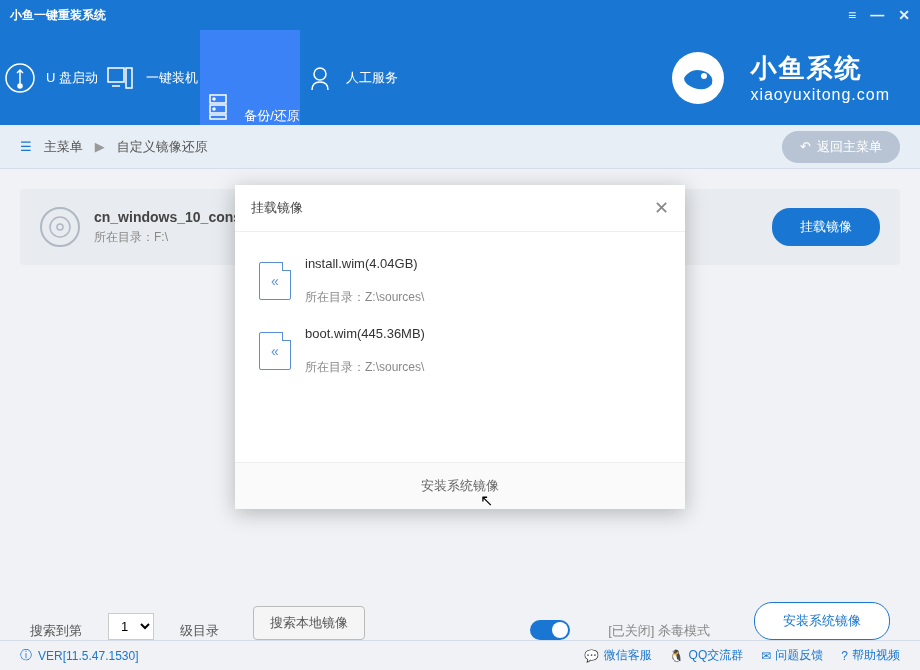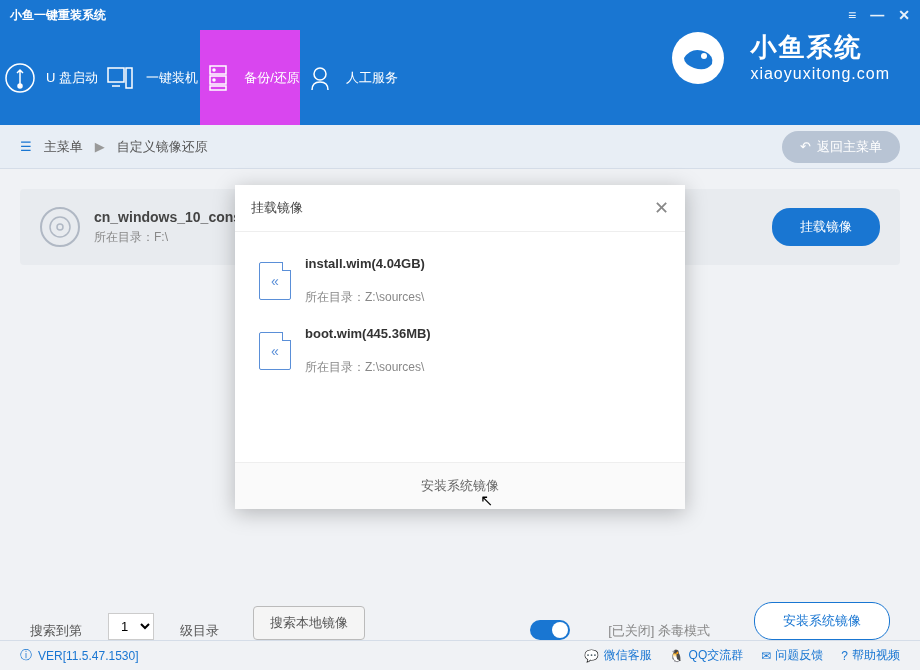--- a/index.html
+++ b/index.html
@@ -4,23 +4,23 @@
 <style>
 * { margin: 0; padding: 0; box-sizing: border-box; font-family: "Microsoft YaHei", sans-serif; }
 body { width: 920px; height: 670px; background: #f0f2f5; overflow: hidden; position: relative; }
 
 .titlebar { height: 30px; background: #1976d2; display: flex; align-items: center; padding: 0 10px; color: #fff; font-size: 12px; font-weight: bold; }
 .titlebar-controls { margin-left: auto; display: flex; gap: 14px; align-items: center; }
 .titlebar-controls span { cursor: pointer; font-size: 14px; opacity: 0.9; }
 
 .nav { height: 95px; background: #1976d2; display: flex; align-items: stretch; }
 .nav-item { width: 100px; display: flex; flex-direction: row; align-items: center; justify-content: center; color: #fff; font-size: 13px; cursor: pointer; gap: 8px; }
-.nav-item.active { background: #d946ef; }
+.nav-item.active { background: #3b82f6; align-items: flex-end; }
 .nav-icon { width: 36px; height: 36px; display: flex; align-items: center; justify-content: center; }
-.brand { margin-left: auto; display: flex; padding-right: 30px; color: #fff; gap: 24px; }
+.brand { margin-left: auto; display: flex; align-items: center; padding-right: 30px; color: #fff; gap: 24px; }
 .brand-text { display: flex; flex-direction: column; }
 .brand-title { font-size: 26px; font-weight: bold; letter-spacing: 2px; }
 .brand-sub { font-size: 16px; letter-spacing: 1px; }
 
 .breadcrumb-bar { height: 44px; background: #e8eef5; border-bottom: 1px solid #d5dde8; display: flex; align-items: center; padding: 0 20px; }
 .breadcrumb { display: flex; align-items: center; gap: 12px; font-size: 13px; color: #555; }
 .bc-arrow { color: #999; }
 .return-btn { margin-left: auto; background: #b8c4d4; color: #fff; border: none; border-radius: 16px; padding: 7px 18px; font-size: 13px; display: flex; align-items: center; gap: 6px; cursor: pointer; }
 
 .content { padding: 20px; position: relative; }
@@ -44,21 +44,21 @@
 
 .modal-overlay { position: absolute; top: 169px; left: 0; right: 0; bottom: 30px; display: flex; justify-content: center; align-items: flex-start; }
 .modal { width: 450px; background: #fff; box-shadow: 0 4px 20px rgba(0,0,0,0.25); margin-top: 16px; }
 .modal-header { padding: 12px 16px; display: flex; align-items: center; font-size: 13px; color: #444; border-bottom: 1px solid #eee; }
 .modal-close { margin-left: auto; cursor: pointer; font-size: 18px; color: #888; }
 .modal-body { min-height: 230px; padding: 14px 0; }
 .file-item { display: flex; align-items: center; gap: 14px; padding: 10px 24px; cursor: pointer; }
 .file-icon { width: 32px; height: 38px; border: 1.5px solid #5a8fd8; border-radius: 2px; display: flex; align-items: center; justify-content: center; color: #5a8fd8; font-size: 14px; position: relative; }
 .file-icon::before { content: ''; position: absolute; top: -1px; right: -1px; width: 8px; height: 8px; background: #fff; border-left: 1.5px solid #5a8fd8; border-bottom: 1.5px solid #5a8fd8; }
 .file-info { flex: 1; }
-.file-name { font-size: 13px; font-weight: bold; color: #333; }
+.file-name { font-size: 13px; font-weight: normal; color: #333; }
 .file-path { font-size: 12px; color: #888; margin-top: 18px; }
 .modal-footer { border-top: 1px solid #eee; padding: 14px; text-align: center; font-size: 13px; color: #666; cursor: pointer; background: #fafafa; position: relative; }
 .cursor { position: absolute; left: 50%; top: 28px; font-size: 16px; color: #000; transform: translateX(20px); }
 
 svg { display: block; }
 </style>
 </head>
 <body>
 
 <div class="titlebar">

